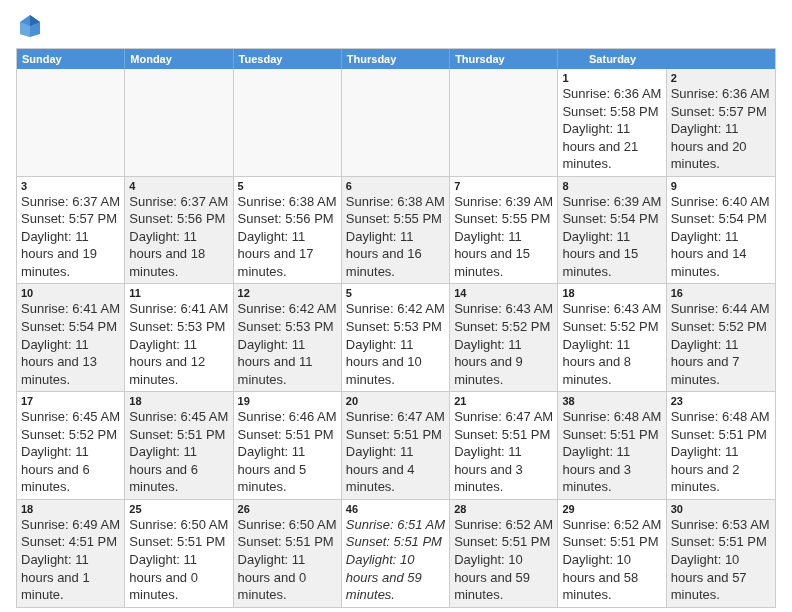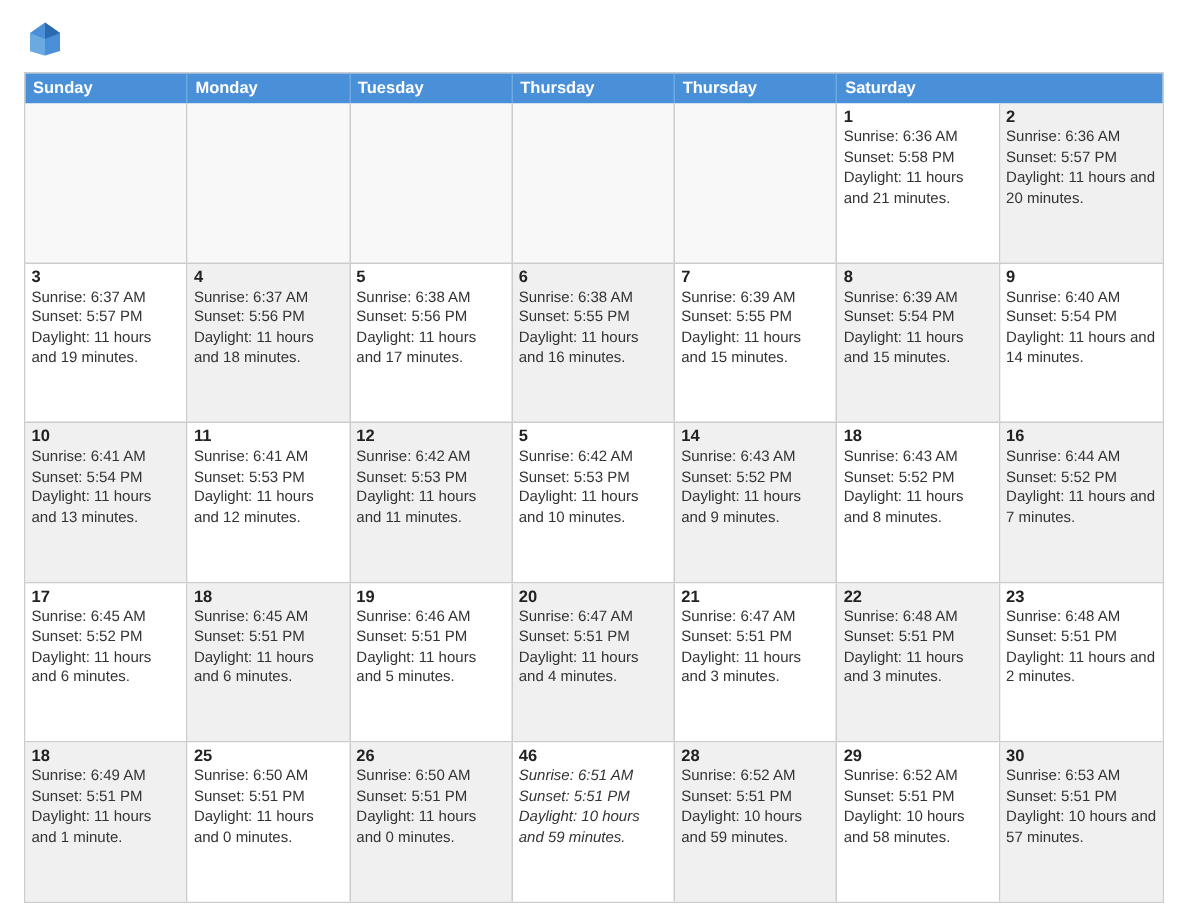--- a/index.html
+++ b/index.html
@@ -71,21 +71,21 @@
       background: #4a90d9;
     }
     .cal-header-cell {
       color: #fff;
       font-size: 11px;
       font-weight: bold;
       padding: 4px 5px;
       border-right: 1px solid #6aaae0;
       text-align: left;
     }
-    .cal-header-cell:last-child { border-right: none; }
+    .cal-header-cell:last-child { border-right: none; text-align: center; }
     .cal-body {
       flex: 1;
       display: flex;
       flex-direction: column;
     }
     .cal-row {
       display: grid;
       grid-template-columns: repeat(7, 1fr);
       flex: 1;
       border-top: 1px solid #ccc;
@@ -104,21 +104,21 @@
     .cal-cell.shaded { background: #f0f0f0; }
     .cal-cell.empty { background: #f8f8f8; }
     .day-num {
       font-size: 11px;
       font-weight: bold;
       color: #222;
       display: block;
       margin-bottom: 1px;
     }
     .cell-text {
-      font-size: 10px;
+      font-size: 13px;
       line-height: 1.35;
       color: #333;
     }
   </style>
 </head>
 <body>
 
 <div class="page">
   <div class="header">
     <div class="logo">
@@ -280,37 +280,37 @@
 Sunset: 5:51 PM
 Daylight: 11 hours and 4 minutes.</div>
           </div>
           <div class="cal-cell">
             <span class="day-num">21</span>
             <div class="cell-text" style="white-space: pre-line;">Sunrise: 6:47 AM
 Sunset: 5:51 PM
 Daylight: 11 hours and 3 minutes.</div>
           </div>
           <div class="cal-cell shaded">
-            <span class="day-num">22</span>
+            <span class="day-num">38</span>
             <div class="cell-text" style="white-space: pre-line;">Sunrise: 6:48 AM
 Sunset: 5:51 PM
 Daylight: 11 hours and 3 minutes.</div>
           </div>
           <div class="cal-cell">
             <span class="day-num">23</span>
             <div class="cell-text" style="white-space: pre-line;">Sunrise: 6:48 AM
 Sunset: 5:51 PM
 Daylight: 11 hours and 2 minutes.</div>
           </div>
         </div>
         <div class="cal-row">
           <div class="cal-cell shaded">
             <span class="day-num">18</span>
             <div class="cell-text" style="white-space: pre-line;">Sunrise: 6:49 AM
-Sunset: 5:51 PM
+Sunset: 4:51 PM
 Daylight: 11 hours and 1 minute.</div>
           </div>
           <div class="cal-cell">
             <span class="day-num">25</span>
             <div class="cell-text" style="white-space: pre-line;">Sunrise: 6:50 AM
 Sunset: 5:51 PM
 Daylight: 11 hours and 0 minutes.</div>
           </div>
           <div class="cal-cell shaded">
             <span class="day-num">26</span>

